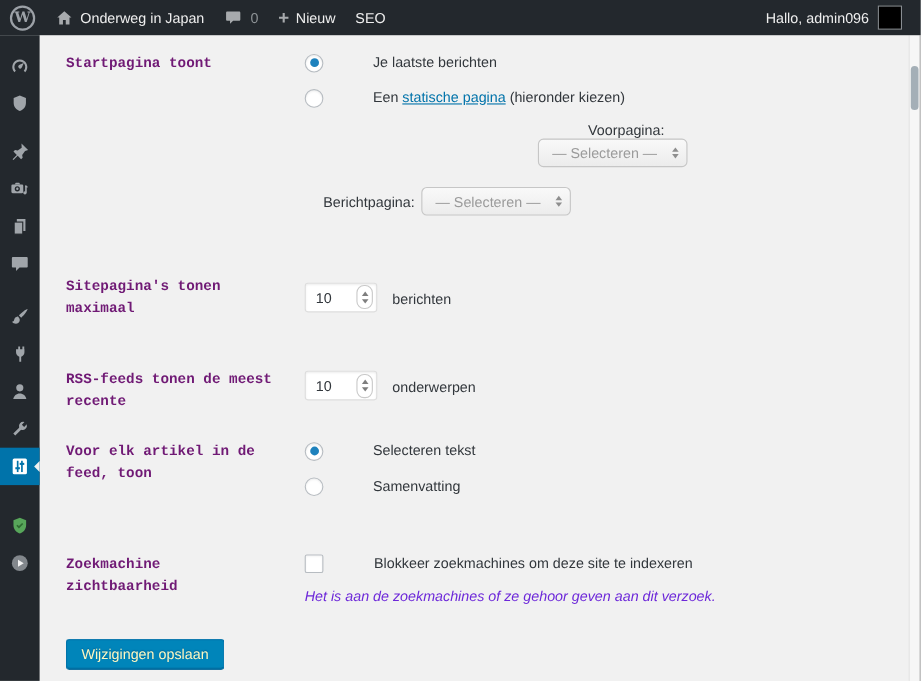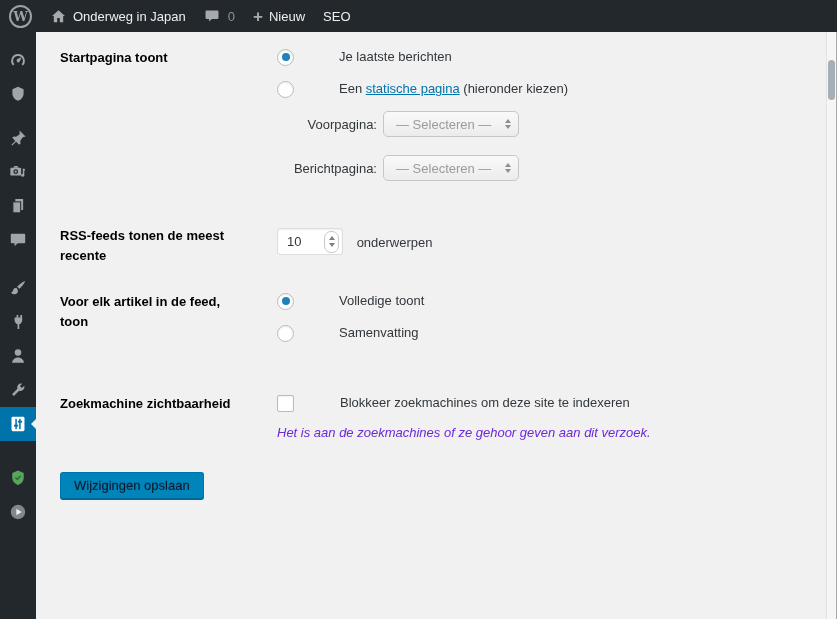--- a/index.html
+++ b/index.html
@@ -22,32 +22,32 @@
     cursor:pointer;position:relative;}
   .menu-item svg{width:18px;height:18px;}
   .menu-item.active{background:#0073aa;}
   .menu-item.active::after{content:"";position:absolute;right:0;top:50%;margin-top:-5px;
     border:5px solid transparent;border-right-color:#f1f1f1;border-left-width:0;}
   
   #content{position:absolute;left:36px;top:32px;right:0;bottom:0;background:#f1f1f1;
     padding:15px 0 0 24px;box-sizing:border-box;color:#32373c;font-size:13px;}
   .form-row{display:flex;}
   .row-label{flex:0 0 217px;width:217px;padding-right:28px;box-sizing:border-box;
-    font-weight:bold;color:#000000;line-height:1.5;padding-top:1px;}
+    font-weight:bold;color:#701a75;line-height:1.5;padding-top:1px;font-family:Liberation Mono, monospace;}
   .row-control{flex:1;}
   .choice-row{display:flex;align-items:center;margin-bottom:12px;line-height:20px;gap:36px;}
   .radio{width:15px;height:15px;border-radius:50%;background:#fff;border:1px solid #b7bcc1;
     box-shadow:inset 0 1px 2px rgba(0,0,0,.08);margin-right:9px;flex:0 0 15px;
     display:inline-flex;align-items:center;justify-content:center;cursor:pointer;}
   .radio.checked::after{content:"";width:8px;height:8px;border-radius:50%;background:#1e82bd;}
   .checkbox{width:15px;height:15px;border:1px solid #b7bcc1;border-radius:2px;background:#fff;
     box-shadow:inset 0 1px 2px rgba(0,0,0,.06);margin-right:10px;flex:0 0 15px;cursor:pointer;}
   a.link{color:#0073aa;text-decoration:underline;cursor:pointer;}
   .sub-select-row{display:flex;align-items:center;}
-  .sub-select-row.first{}
+  .sub-select-row.first{flex-direction:column;}
   .sub-select-row.second{margin-top:18px;}
   .sub-label{width:100px;text-align:right;margin-right:6px;color:#32373c;}
   .sel{height:26px;width:136px;box-sizing:border-box;display:inline-flex;align-items:center;
     border:1px solid #c6c6c6;border-radius:5px;background:linear-gradient(#f9f9f9,#ececec);
     color:#9b9b9b;padding:0 22px 0 12px;position:relative;cursor:default;}
   .sel-arrows{position:absolute;right:7px;top:50%;transform:translateY(-50%);
     display:flex;flex-direction:column;align-items:center;}
   .tri-up{width:0;height:0;border-left:3.5px solid transparent;border-right:3.5px solid transparent;
     border-bottom:4.5px solid #8e8e8e;margin-bottom:2px;}
   .tri-down{width:0;height:0;border-left:3.5px solid transparent;border-right:3.5px solid transparent;
@@ -66,21 +66,21 @@
   .inline-unit{vertical-align:middle;}
   .field-note{font-style:italic;color:#6d28d9;margin-top:12px;}
   .row-ppp{margin-top:54px;align-items:center;}
   .row-rss{margin-top:44px;}
   .row-rss .row-control{padding-top:3px;}
   .row-feed{margin-top:26px;}
   .row-vis{margin-top:38px;}
   .submit-row{margin-top:32px;}
   .btn-primary{display:inline-block;height:28px;line-height:26px;box-sizing:border-box;
     padding:0 13px;background:#0085ba;border:1px solid #0073aa;border-bottom-color:#006799;
-    border-radius:3px;color:#0f172a;font-size:13px;cursor:pointer;
+    border-radius:3px;color:#fef9c3;font-size:13px;cursor:pointer;
     box-shadow:inset 0 -1px 0 #006799;text-shadow:0 -1px 1px #006799;
     font-family:"Liberation Sans",sans-serif;}
   
   #scrollbar{position:absolute;top:32px;right:0;width:10px;bottom:0;background:#f6f6f6;
     border-left:1px solid #e3e3e3;box-shadow:inset -1px 0 0 #ababab;z-index:25;}
   #scroll-thumb{position:absolute;top:28px;left:1px;width:7px;height:40px;border-radius:4px;
     background:#a4afb7;cursor:pointer;}
 </style>
 </head>
 <body>
@@ -106,20 +106,24 @@
     <span class="ab-count">0</span>
   </div>
   <div class="ab-item">
     <span class="ab-icon plus-glyph"></span>
     <span>Nieuw</span>
   </div>
   <div class="ab-item">
     <span>SEO</span>
   </div>
   <div class="ab-spacer"></div>
+  <div class="ab-item">
+    <span class="ab-greeting">Hallo, admin096</span>
+    <span class="ab-avatar"></span>
+  </div>
 </div>
 
 <div id="sidebar">
   <div style="height:11px"></div>
   <div class="menu-item">
     <svg viewBox="0 0 20 20">
         <g fill="#a0a5aa">
           <path d="M10 3.4A7.6 7.6 0 0 0 4.5 16.2l1.5-1.5a5.5 5.5 0 1 1 8 0l1.5 1.5A7.6 7.6 0 0 0 10 3.4z"></path>
           <path d="M9 9.3a1.9 1.9 0 1 0 2.7 2.7c.5-.5 2.3-5 2.3-5s-4.5 1.8-5 2.3z"></path>
         </g>
@@ -242,41 +246,54 @@
           <span>— Selecteren —</span>
           <span class="sel-arrows">
               <span class="tri-up"></span>
               <span class="tri-down"></span>
             </span>
         </span>
       </div>
     </div>
   </div>
 
+  <div class="form-row row-ppp">
+    <div class="row-label">Sitepagina's tonen maximaal</div>
+    <div class="row-control">
+      <span class="num-wrap">
+        <input class="num" type="text" value="10" style="">
+        <span class="spin">
+            <span class="tu"></span>
+            <span class="td"></span>
+          </span>
+      </span>
+      <span class="inline-unit">berichten</span>
+    </div>
+  </div>
 
   <div class="form-row row-rss">
     <div class="row-label">RSS-feeds tonen de meest recente</div>
     <div class="row-control">
       <span class="num-wrap">
         <input class="num" type="text" value="10" style="">
         <span class="spin">
             <span class="tu"></span>
             <span class="td"></span>
           </span>
       </span>
       <span class="inline-unit">onderwerpen</span>
     </div>
   </div>
 
   <div class="form-row row-feed">
     <div class="row-label">Voor elk artikel in de feed, toon</div>
     <div class="row-control">
       <div class="choice-row">
         <span class="radio checked"></span>
-        <span>Volledige toont</span>
+        <span>Selecteren tekst</span>
       </div>
       <div class="choice-row">
         <span class="radio"></span>
         <span>Samenvatting</span>
       </div>
     </div>
   </div>
 
   <div class="form-row row-vis">
     <div class="row-label">Zoekmachine zichtbaarheid</div>

